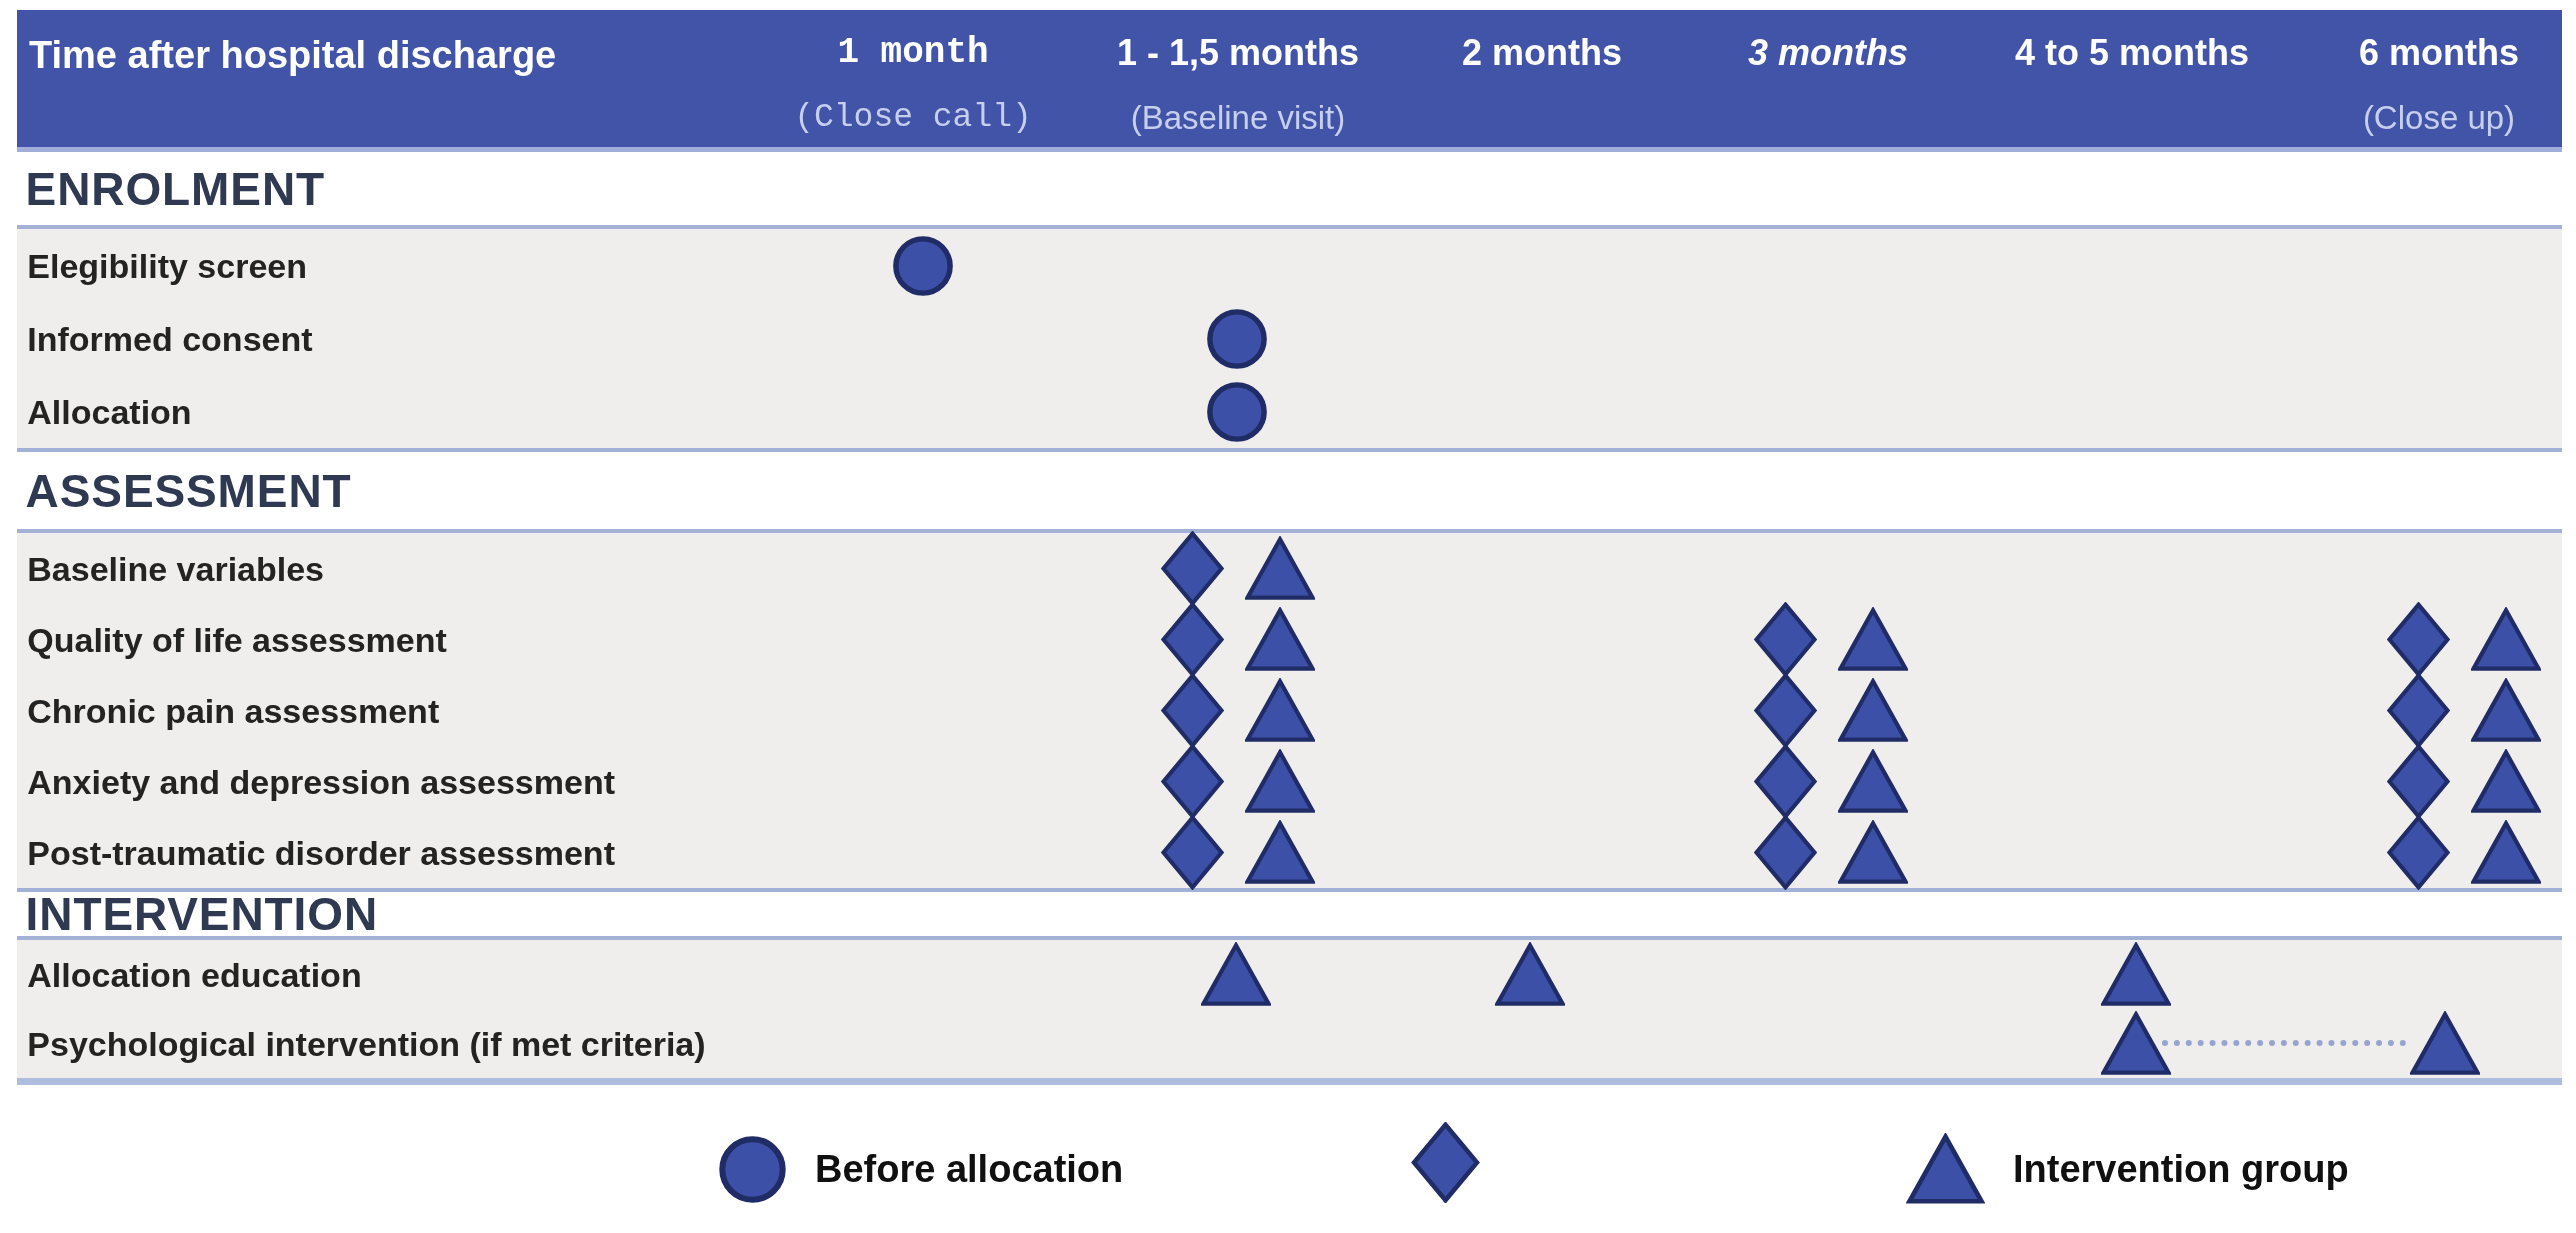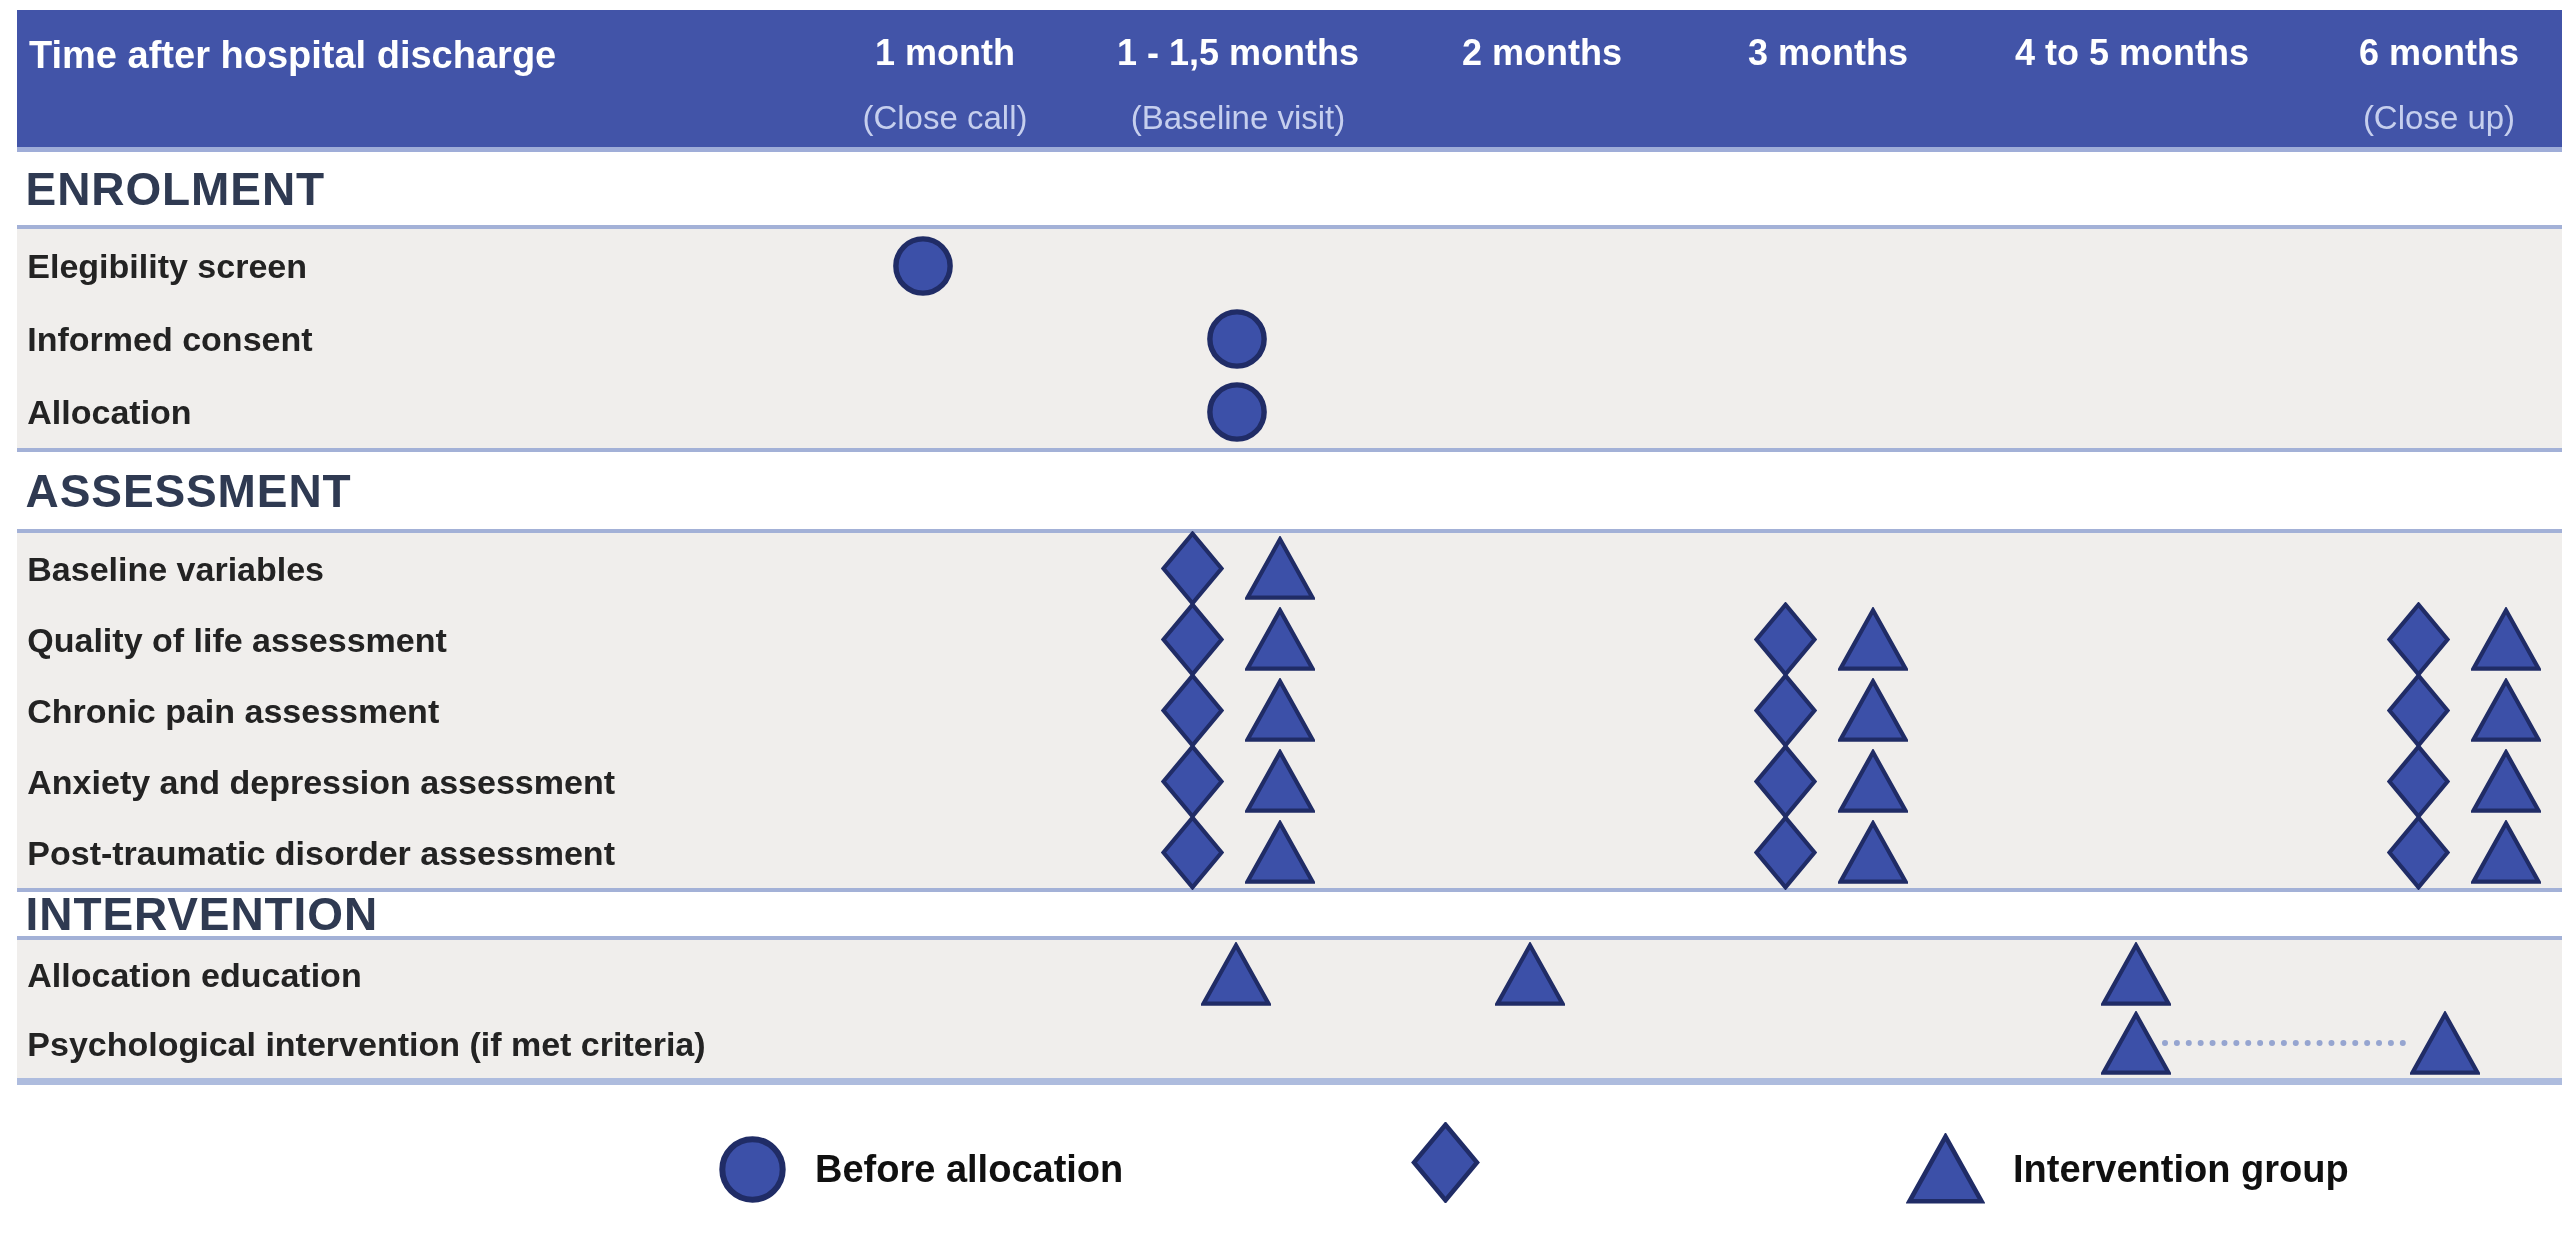--- a/index.html
+++ b/index.html
@@ -83,33 +83,33 @@
   }
 </style>
 </head>
 <body>
 
 <div class="page" style="--header-bg: #4254a8; --header-sub: #c6cfee; --band-underline: #9fadd8; --sep: #a3b1d7; --sep-thick: #aebcde; --row-bg: #f0eeec; --section-title-color: #2f3a52; --row-label-color: #232323; --legend-text: #101010; --dash-color: #96a5d0;">
 
   <div class="band" id="band" style="left: 17px; top: 10.3px; width: 2545px; height: 142px;">
     <div class="band-title">Time after hospital discharge</div>
 
-  <div class="band-col" style="left: 748px; width: 360px;">
+  <div class="band-col" style="left: 716px; width: 360px; font-family: Liberation Mono, monospace;">
         <div class="col-label">1 month</div>
         <div class="col-sub">(Close call)</div>
       </div>
       <div class="band-col" style="left: 1041px; width: 360px;">
         <div class="col-label">1 - 1,5 months</div>
         <div class="col-sub">(Baseline visit)</div>
       </div>
       <div class="band-col" style="left: 1345px; width: 360px;">
         <div class="col-label">2 months</div>
         <div class="col-sub"></div>
       </div>
-      <div class="band-col" style="left: 1631px; width: 360px;">
+      <div class="band-col" style="left: 1631px; width: 360px; font-style: italic;">
         <div class="col-label">3 months</div>
         <div class="col-sub"></div>
       </div>
       <div class="band-col" style="left: 1935px; width: 360px;">
         <div class="col-label">4 to 5 months</div>
         <div class="col-sub"></div>
       </div>
       <div class="band-col" style="left: 2242px; width: 360px;">
         <div class="col-label">6 months</div>
         <div class="col-sub">(Close up)</div>

